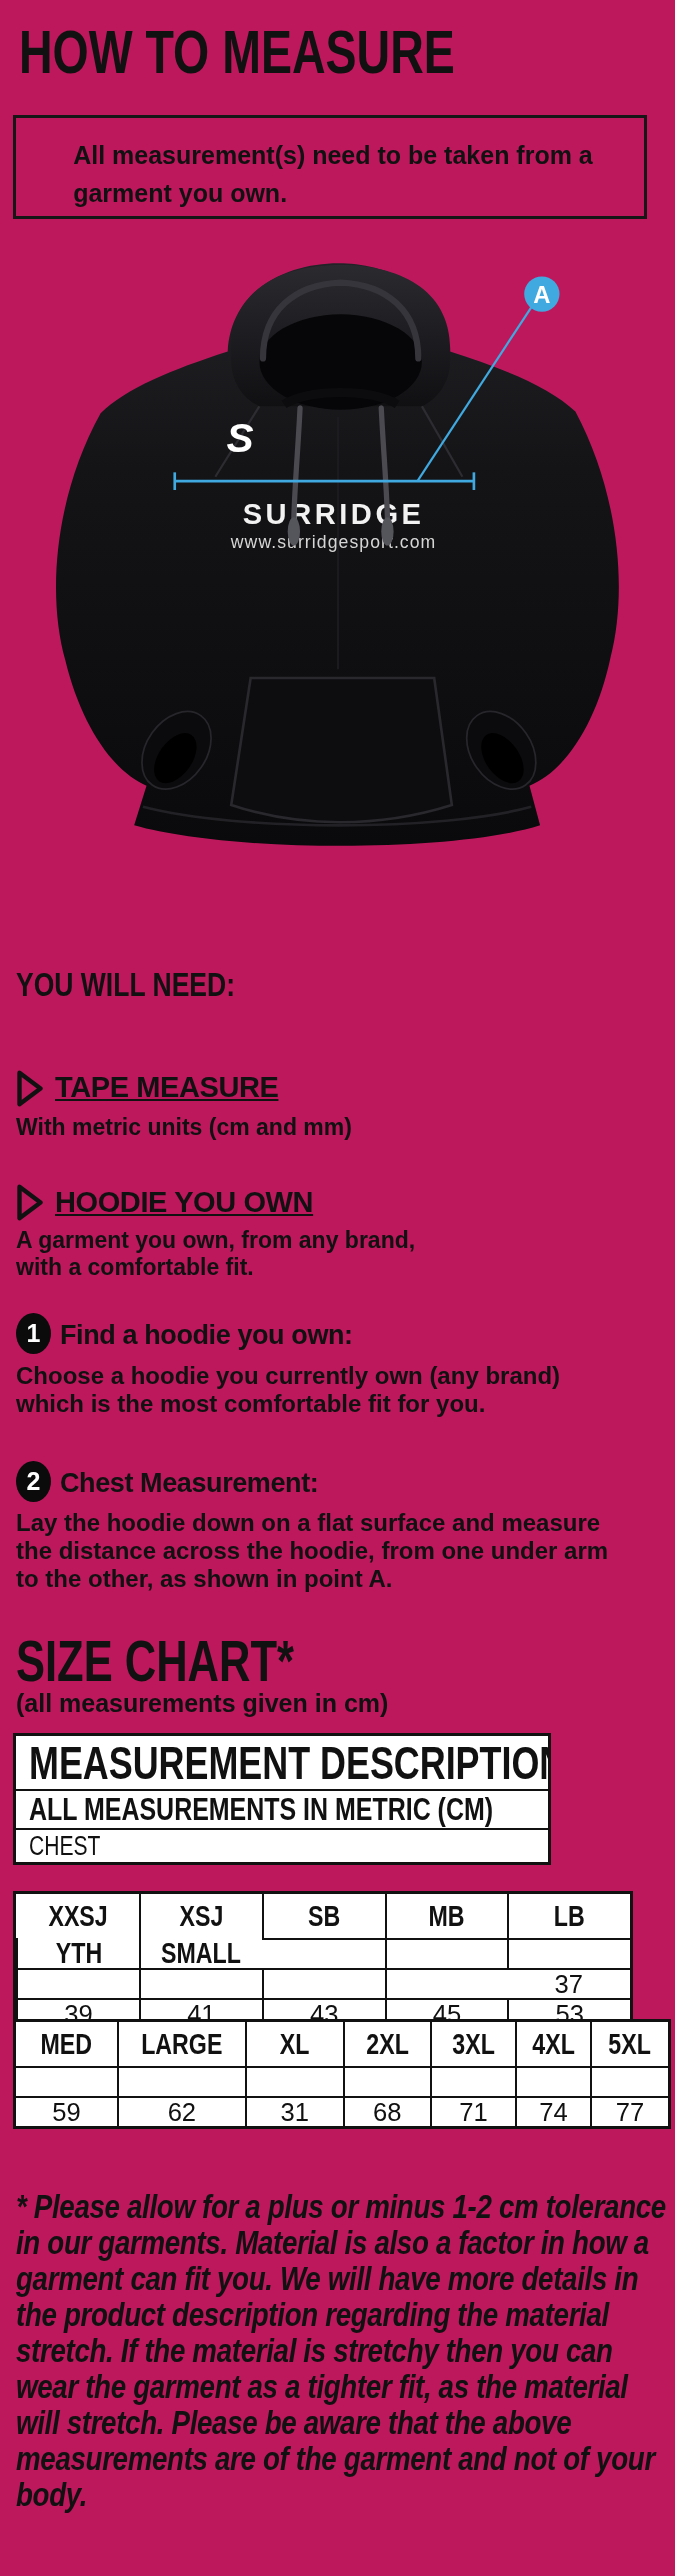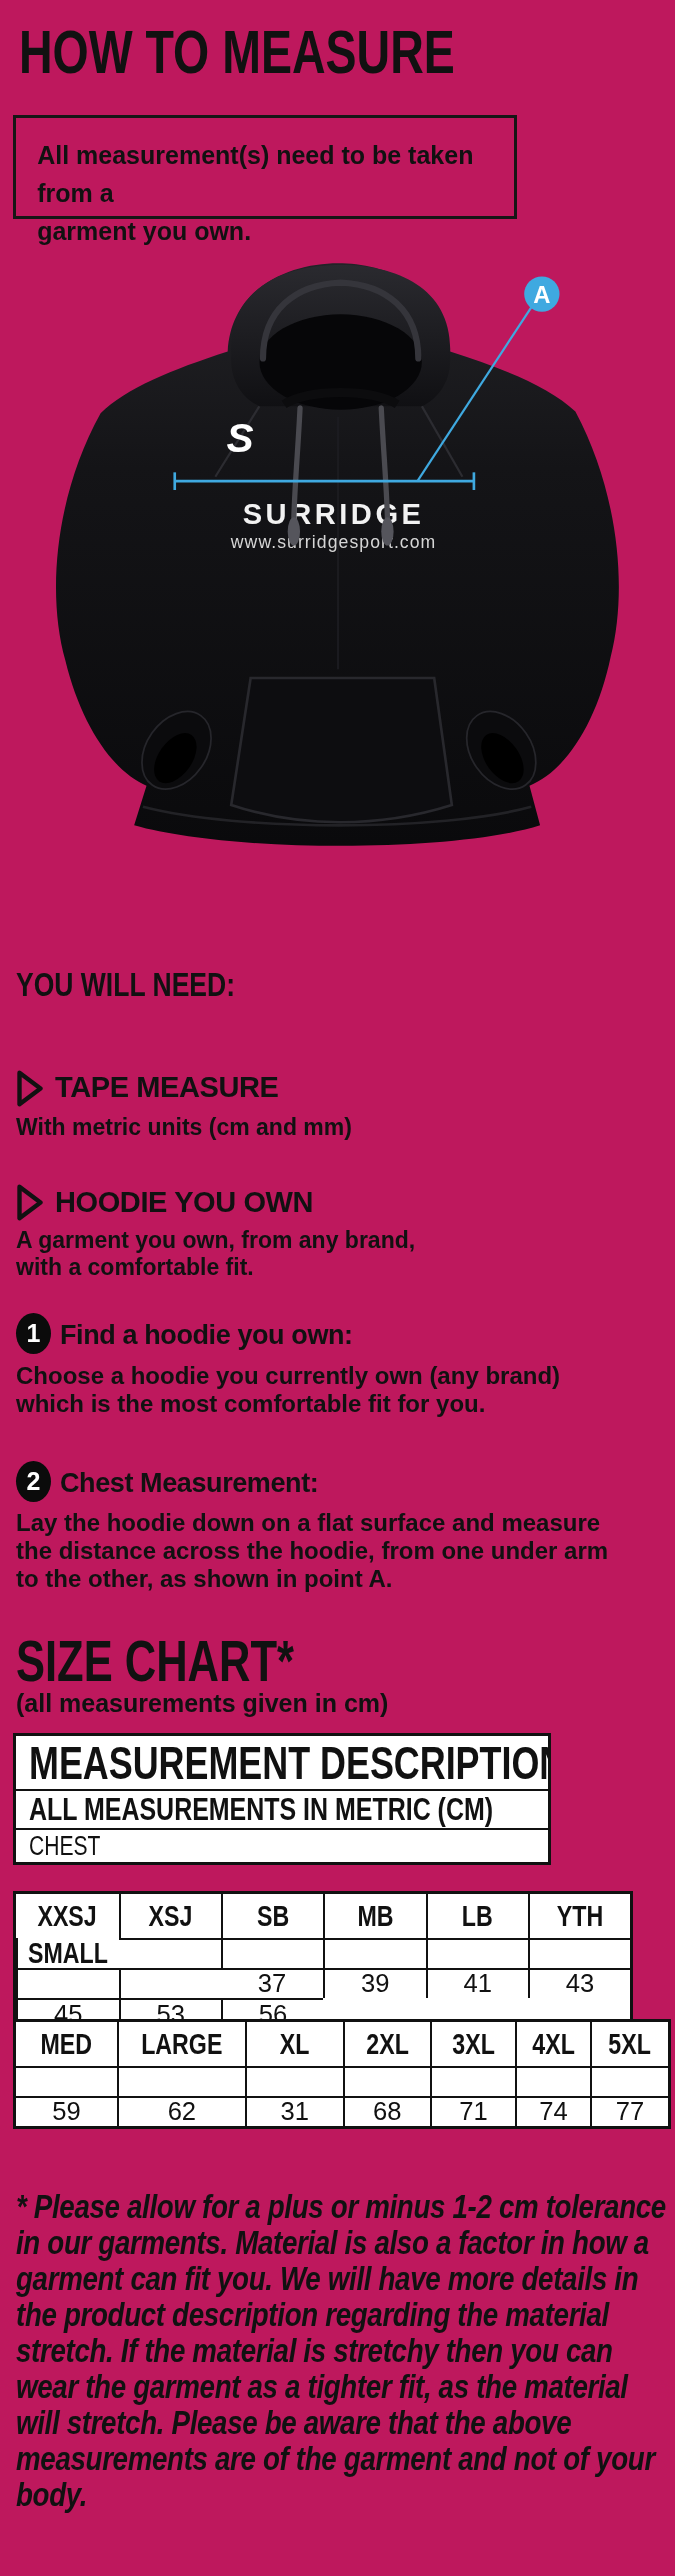--- a/index.html
+++ b/index.html
@@ -9,49 +9,49 @@
 
   .abs { position:absolute; }
   .cond { display:inline-block; transform:scaleX(0.78); transform-origin:0 50%; white-space:nowrap; }
   .cond75 { display:inline-block; transform:scaleX(0.75); transform-origin:0 50%; white-space:nowrap; }
   .condc { display:inline-block; transform:scaleX(0.8); transform-origin:50% 50%; white-space:nowrap; }
   .preline { white-space:pre-line; }
 
   .page-title { left:19.4px; top:16px; font-size:62px; font-weight:800; letter-spacing:0; }
   .size-title { left:16px; top:1627px; font-size:58px; font-weight:800; }
 
-  .info-box { left:13.2px; top:115px; width:504px; height:104px; border:3.5px solid #161616; }
+  .info-box { left:13.2px; top:115px; width:634px; height:104px; border:3.5px solid #161616;padding-left:36px; }
   .info-box p { margin:17.6px 0 0 21px; font-size:25px; font-weight:800; line-height:38px; }
 
   .hoodie-wrap { left:0; top:256px; width:676px; height:618px; }
 
   .ywn-heading { left:16px; top:965px; font-size:34px; font-weight:800; }
-  .need-title { font-size:29px; font-weight:800; letter-spacing:-0.4px; }
+  .need-title { font-size:29px; font-weight:800; letter-spacing:-0.4px;text-decoration:underline; }
   .need-desc { font-size:23px; font-weight:700; line-height:27px; }
 
   .badge { width:35px; height:41px; background:#0b0b0b; border-radius:50%;
            display:flex; align-items:center; justify-content:center;
            color:#fff; font-size:25px; font-weight:800; }
   .step-title { font-size:27px; font-weight:800; letter-spacing:-0.4px; }
   .step-body { font-size:24px; font-weight:700; line-height:28px; }
 
   .size-sub { left:16px; top:1689px; font-size:25px; font-weight:800; }
 
   .tbl { position:absolute; border:3.5px solid #111; background:#fff; display:grid; }
   .tbl .c { display:flex; align-items:center; justify-content:center; overflow:hidden; }
   .tbl .c.left { justify-content:flex-start; padding-left:12.4px; }
   .tbl .bl { border-left:2.6px solid #111; }
-  .tbl .bt { border-top:2.6px solid #111;align-items:flex-end; }
+  .tbl .bt { border-top:2.6px solid #111; }
 
   .tbl-desc { left:13.2px; top:1733px; width:538px; grid-template-columns:1fr; grid-template-rows:53px 39px 34px; }
   .t1r1 { font-size:46px; font-weight:800; }
   .t1r2 { font-size:32px; font-weight:800; }
   .t1r3 { font-size:27px; font-weight:500; }
 
-  .tbl-youth { left:13.2px; top:1891px; width:620px; grid-template-columns:repeat(6,1fr); grid-template-rows:44px 30px 30px; }
+  .tbl-youth { left:13.2px; top:1891px; width:620px; grid-template-columns:repeat(5,1fr); grid-template-rows:44px 30px 30px; }
   .tbl-adult { left:13.2px; top:2019px; width:658px; grid-template-columns:104fr 132fr 101fr 90fr 88fr 77fr 81fr; grid-template-rows:44px 30px 30px; }
   .th { font-size:29px; font-weight:800; }
   .tv { font-size:25.6px; font-weight:400; }
 
   .footnote { left:16px; top:2189px; width:780px; font-size:33px; font-weight:800;
               font-style:italic; line-height:36px; transform:scaleX(0.84);
               transform-origin:0 0; letter-spacing:-0.4px; }
 </style>
 </head>
 <body>

